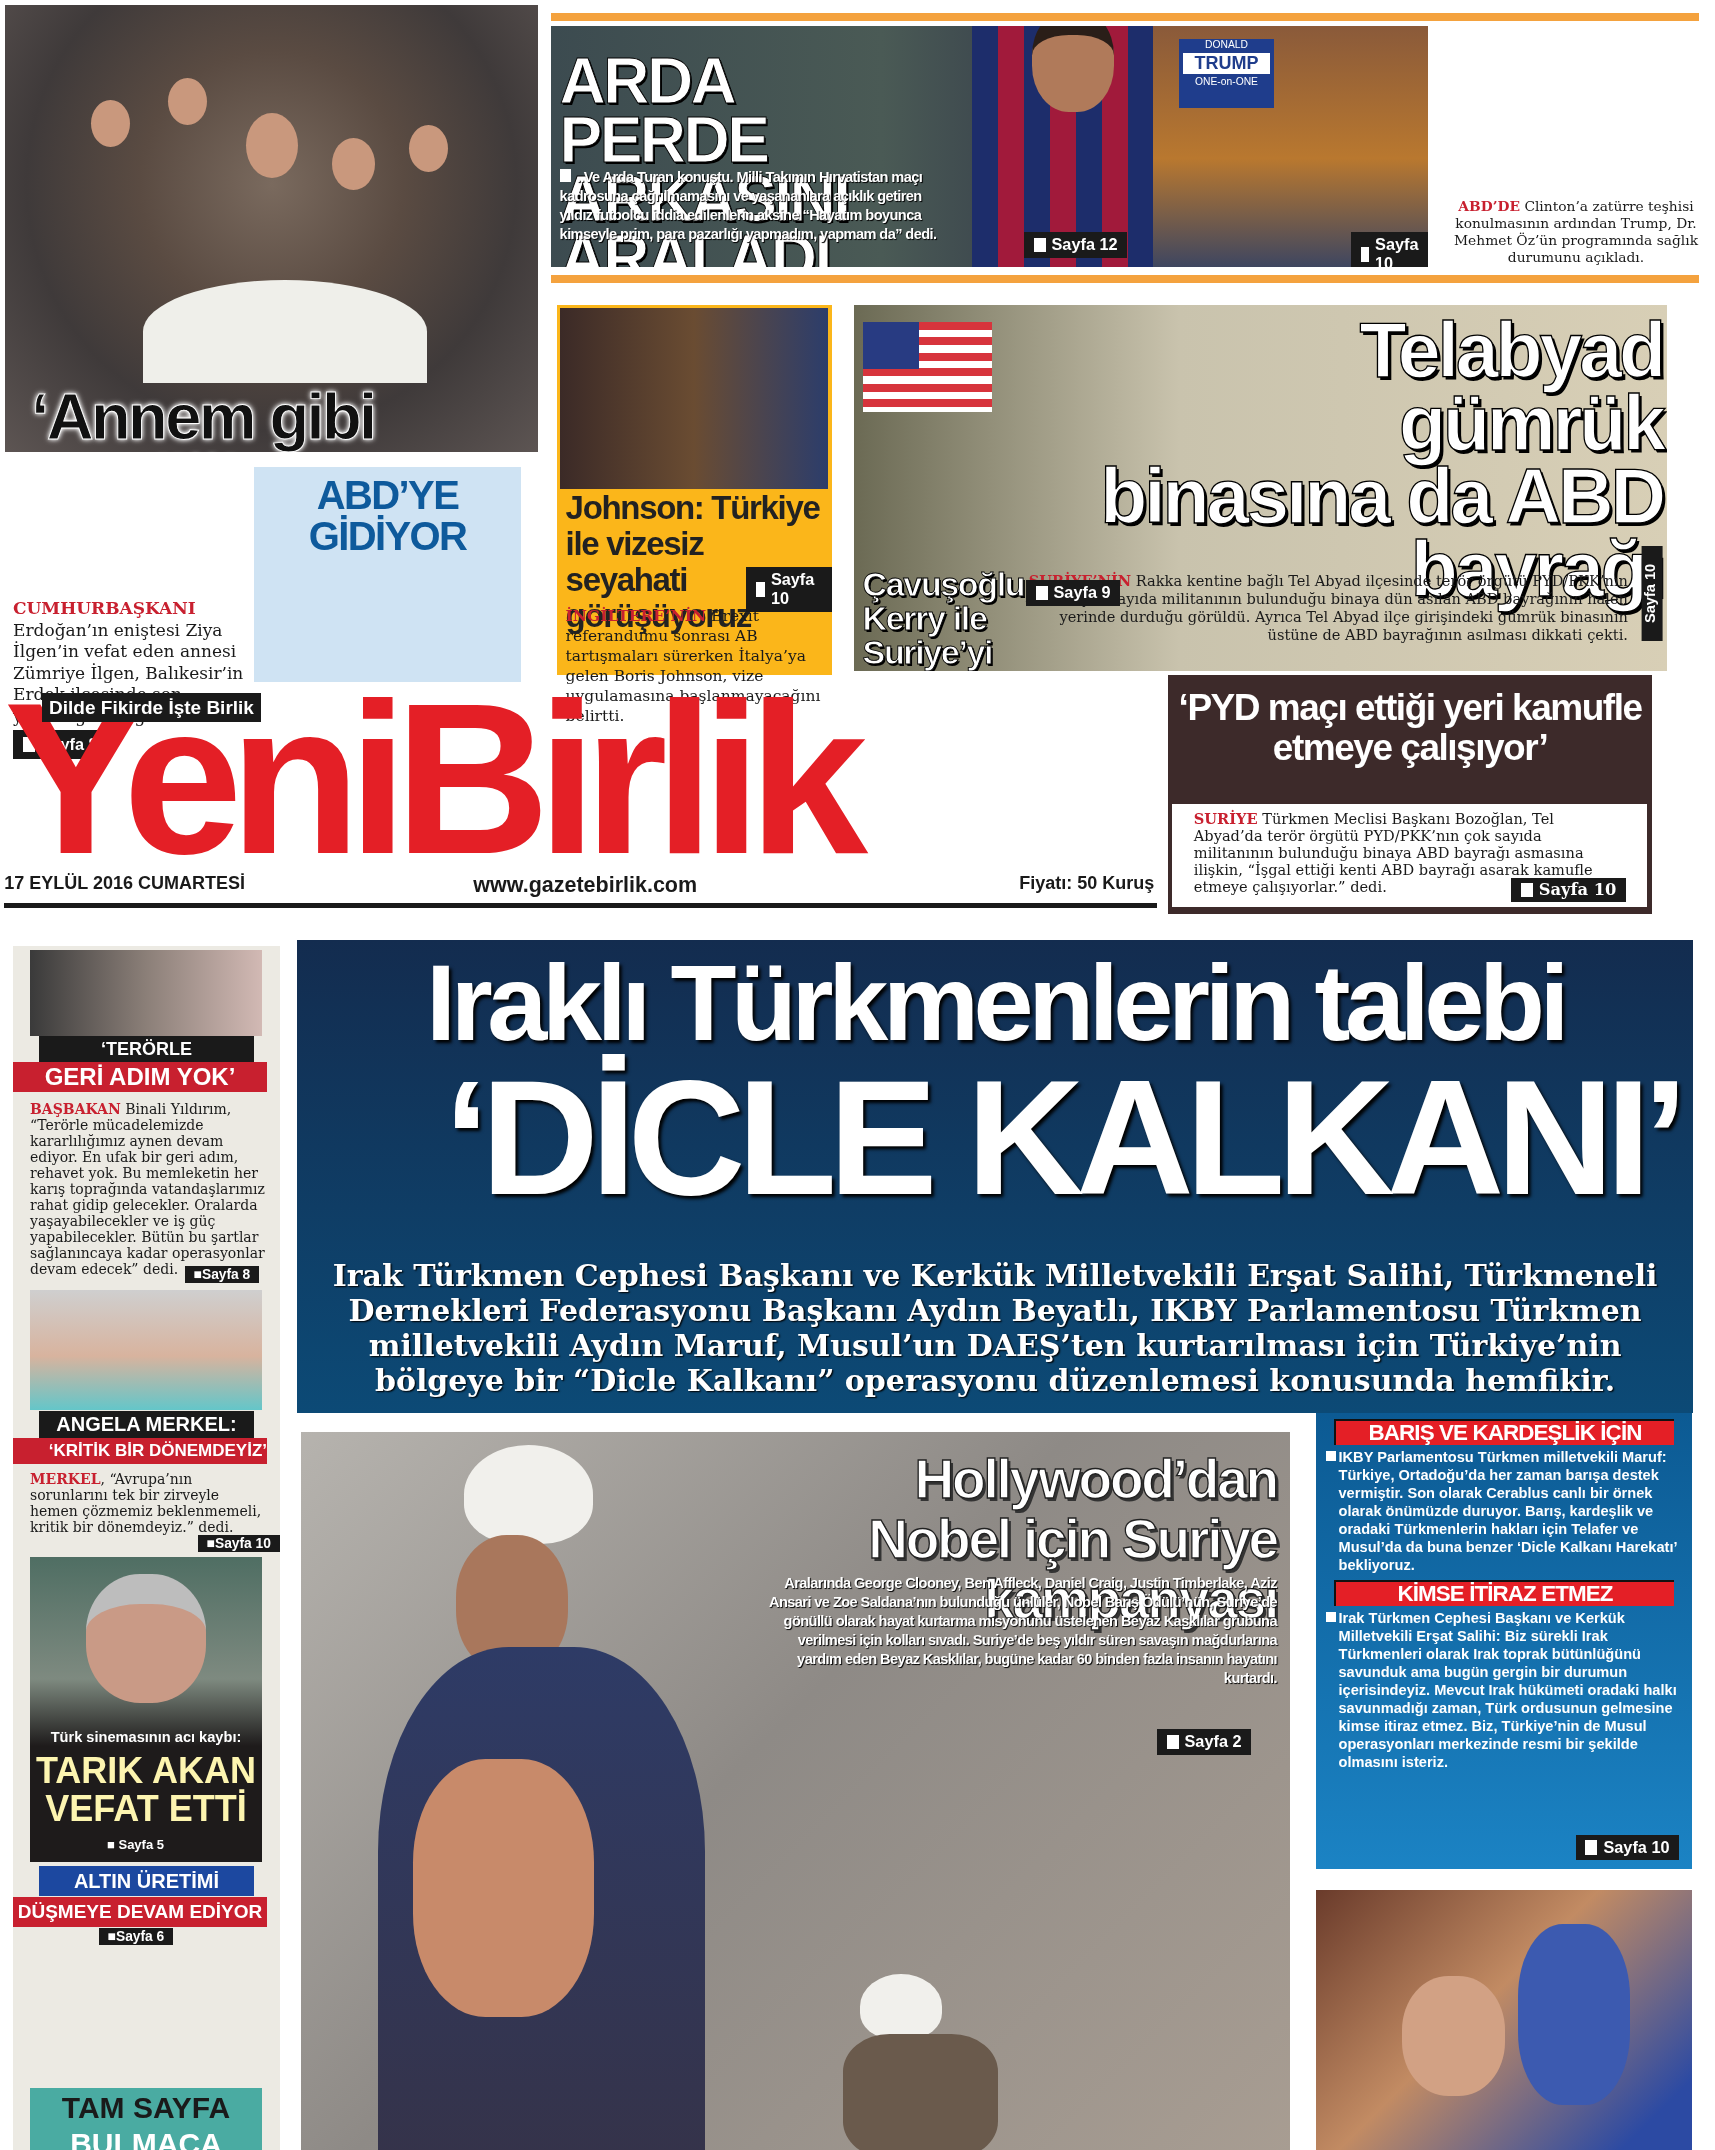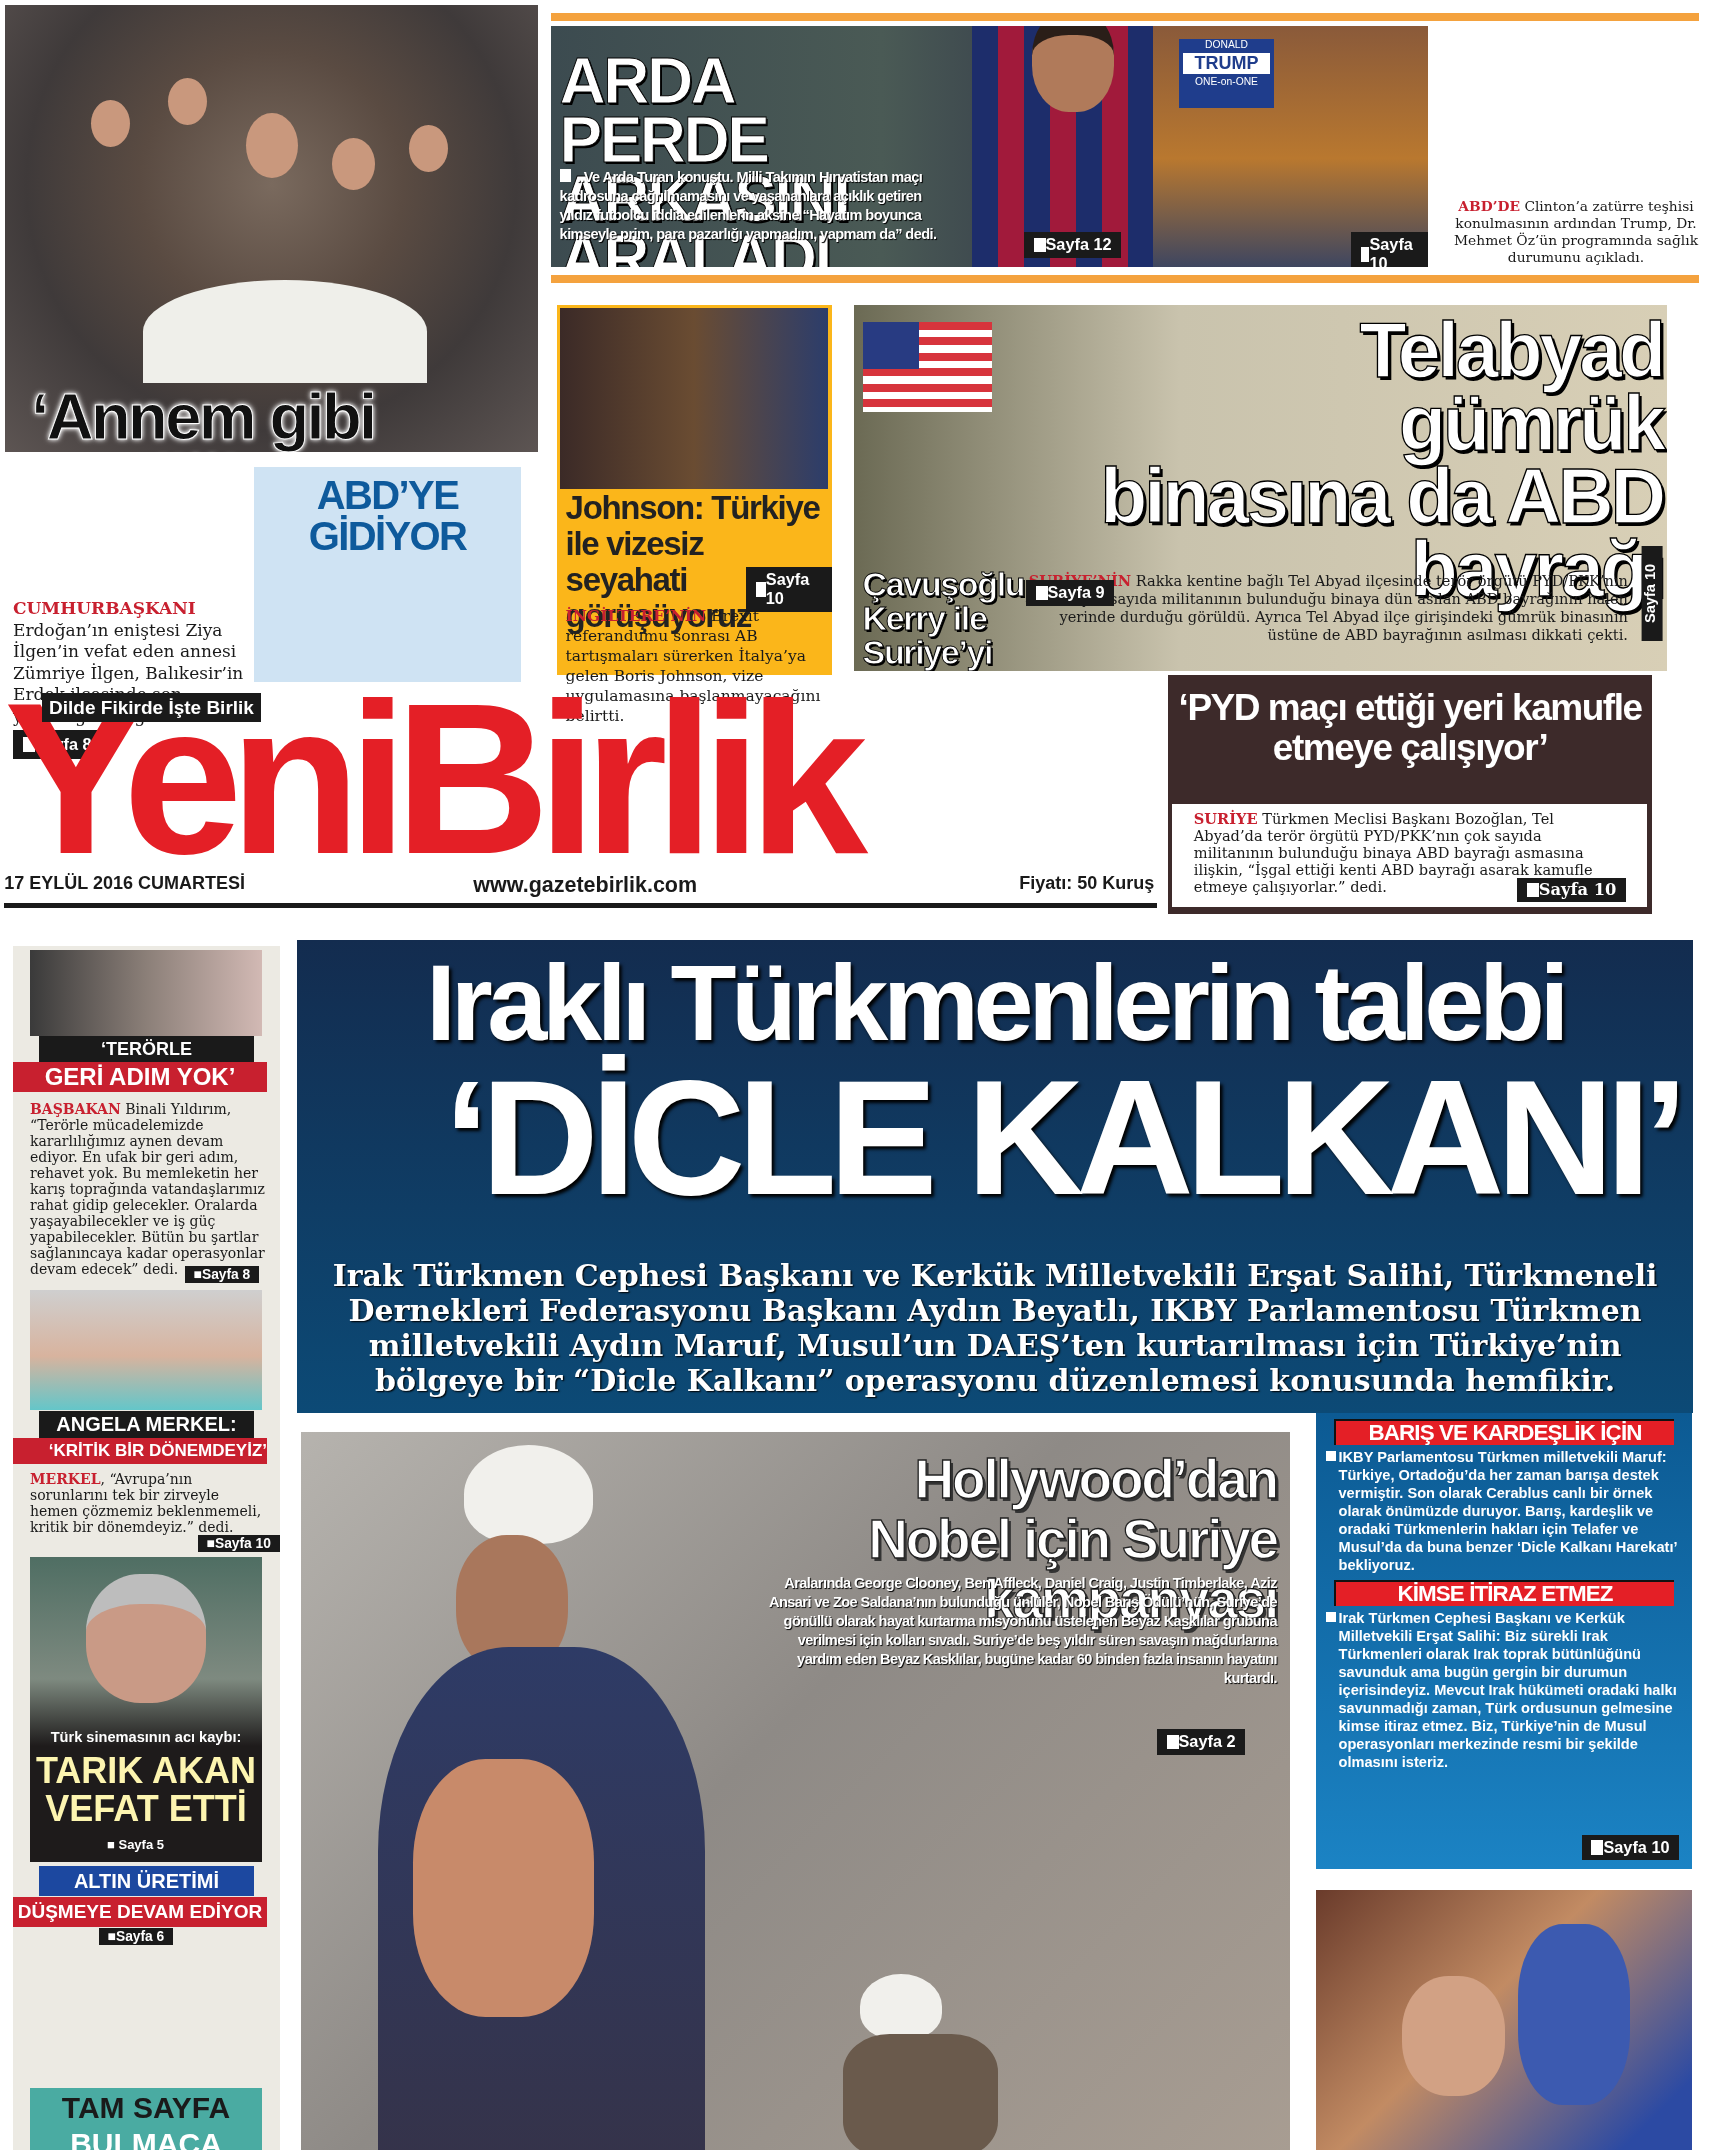--- a/index.html
+++ b/index.html
@@ -2,21 +2,21 @@
 <html style="font-size:6.9px"><head>
 <meta charset="utf-8">
 <style>
   * { box-sizing: border-box; margin: 0; padding: 0; }
   html, body { width: 1716px; height: 2703px; background: #ffffff; overflow: hidden; }
   body { position: relative; font-family: "Liberation Sans", sans-serif; color: #1a1a1a; }
   .abs { position: absolute; }
   .cond { font-family: "Liberation Sans", sans-serif; font-weight: bold; letter-spacing: -0.04em; }
   .serif { font-family: "DejaVu Serif", serif; }
   .lead { color: #c8202f; font-weight: bold; }
-  .sayfa { background: #1a1a1a; color: #fff; font-weight: bold; display: inline-flex; align-items: center; padding: 3.4px 9.5px; font-size: 16.3px; }
+  .sayfa { background: #1a1a1a; color: #fff; font-weight: bold; display: inline-flex; align-items: center; gap: 6px; padding: 3.4px 9.5px; font-size: 16.3px; }
   .sayfa .sq { width: 12px; height: 14.6px; background: #fff; display: inline-block; }
   .photo { overflow: hidden; }
   .orange-rule { background: #f4a23e; height: 7.7px; }
 
   
   #funeral-photo { left: 5.2px; top: 5.2px; width: 533px; height: 447px;
     background: radial-gradient(ellipse at 50% 40%, #7a6a5e 0%, #5a4b42 35%, #3f3a3a 65%, #5d5553 100%); }
   .crowd-face { position: absolute; border-radius: 50%; background: #c9987d; }
   #funeral-headline { left: 26px; top: 379px; font-size: 65px; line-height: 65px; color: #111; -webkit-text-stroke: 0.9px #fff; text-shadow: 0 0 4.3px #fff, 0 0 6.9px #fff; }
   #funeral-body { left: 13px; top: 598px; width: 258px; font-size: 17px; line-height: 21.5px; }

